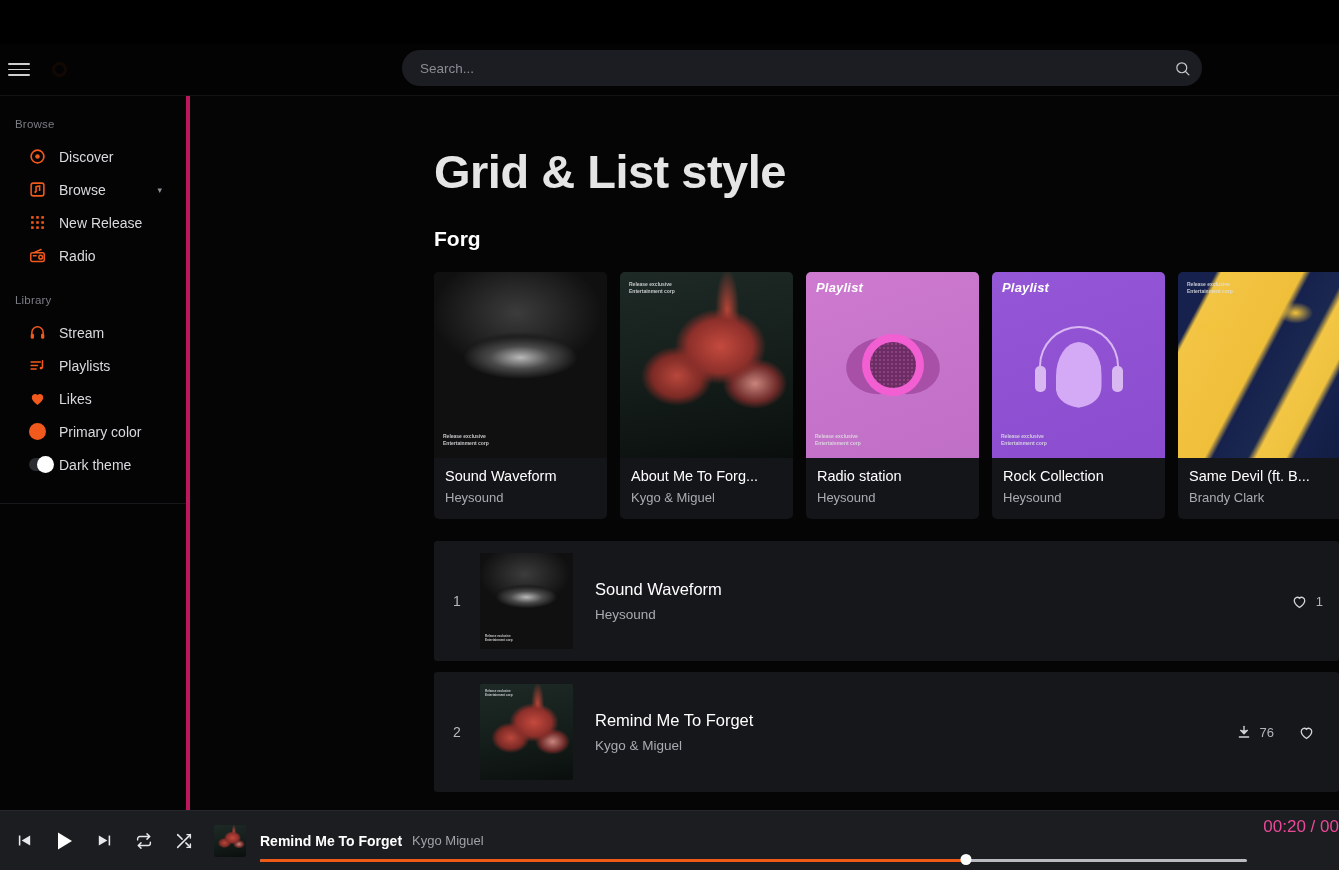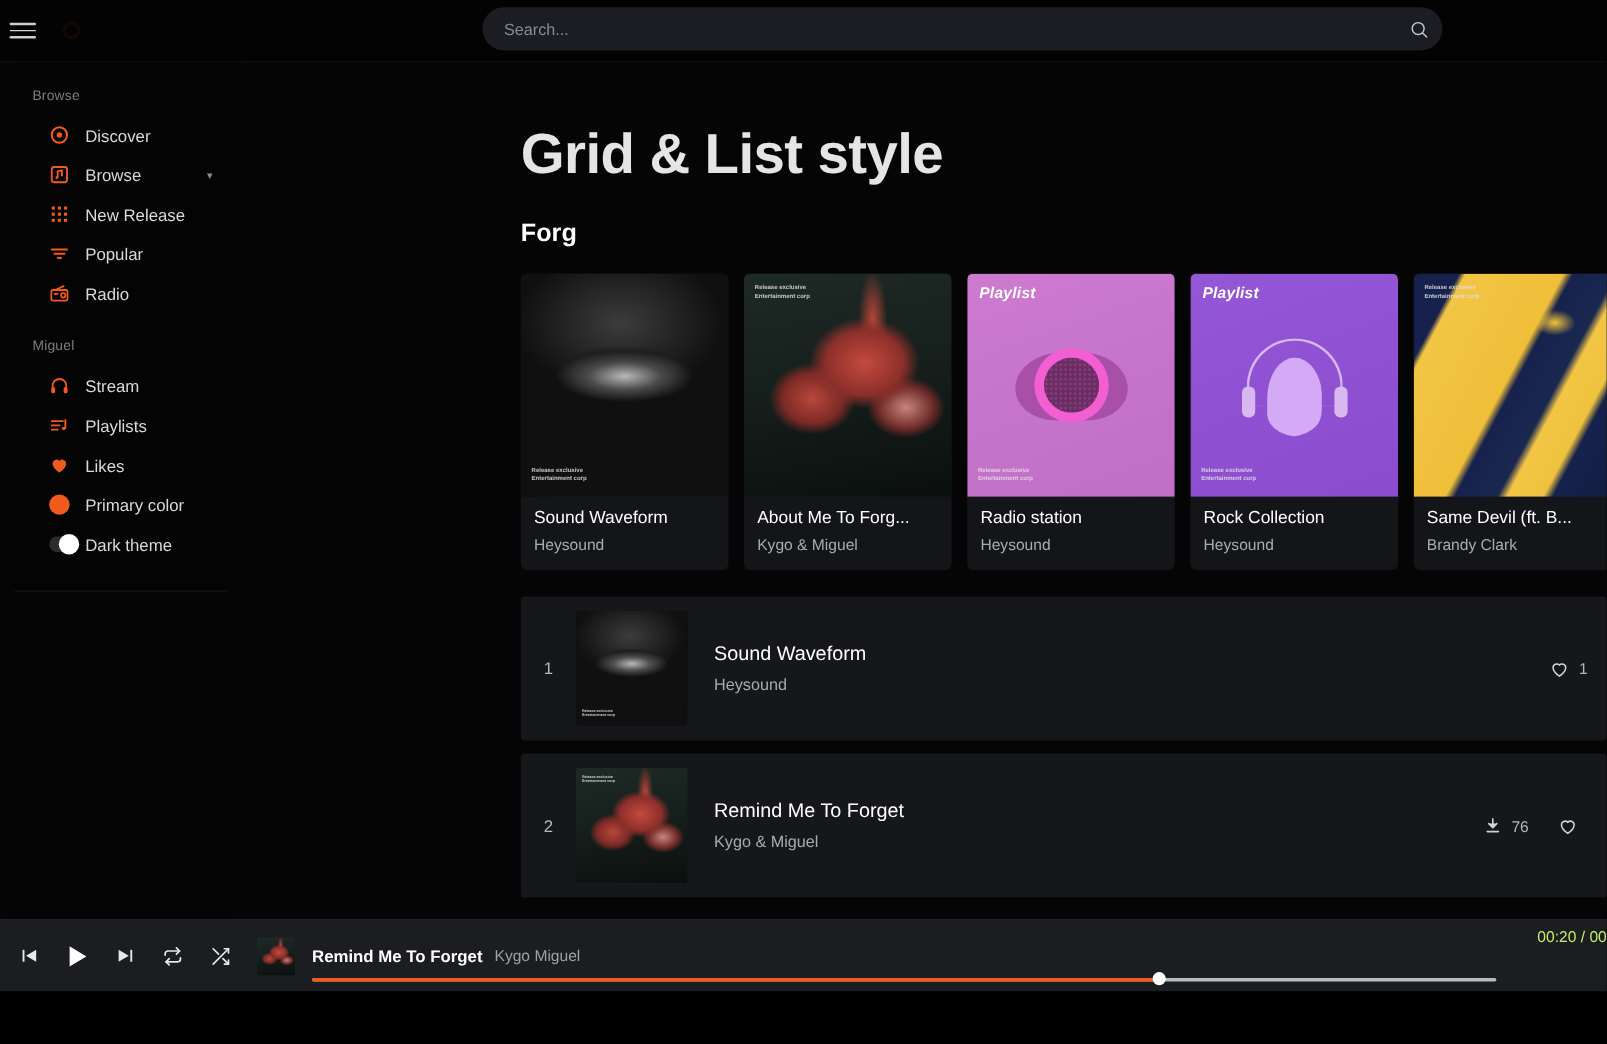--- a/index.html
+++ b/index.html
@@ -4,21 +4,21 @@
 <title>Music Theme — Grid &amp; List style</title>
 <style>
   * { box-sizing: border-box; margin: 0; padding: 0; }
   html, body {
     width: 1339px; height: 870px;
     background: #000;
     font-family: "Liberation Sans", sans-serif;
     overflow: hidden;
     color: #e8e8ea;
   }
-  #app { position: relative; width: 1339px; height: 826px; background: #050505; }
+  #app { position: relative; width: 1339px; height: 826px; background: #050505; margin-top: 44px; }
 
   
   .topbar {
     position: absolute; left: 0; top: 0; width: 1339px; height: 52px;
     background: #030303; display: flex; align-items: center;
     border-bottom: 1px solid #131316;
   }
   .hamburger { width: 26px; height: 26px; margin-left: 4px; display:flex; flex-direction:column;
     justify-content:center; gap:4px; cursor:pointer; padding: 0 4px; }
   .hamburger span { display:block; height:1.5px; background:#cfcfd2; border-radius:1px; }
@@ -40,22 +40,22 @@
     color: #d6d6d9; font-size: 13.5px; padding: 0 18px;
     font-family: "Liberation Sans", sans-serif;
   }
   .searchwrap input::placeholder { color: #8a8c93; }
   .search-btn { width: 40px; height: 36px; display:flex; align-items:center;
                 justify-content:center; cursor:pointer; }
   .search-btn svg { stroke:#c8c9cd; }
 
   
   .sidebar {
-    position: absolute; left: 12px; top: 52px; width: 190px; height: 758px;
-    background: #040405; border-right: 1px solid #be185d;
+    position: absolute; left: 0; top: 52px; width: 190px; height: 758px;
+    background: #040405; border-right: 4px solid #be185d;
     padding-top: 22px;
   }
   .side-section-label {
     font-size: 11.5px; color: #7b7d84; padding: 0 0 10px 15px; letter-spacing: .2px;
   }
   .side-item {
     display: flex; align-items: center; height: 33px; padding-left: 29px;
     cursor: pointer; position: relative;
   }
   .side-icon { width: 24px; display:flex; align-items:center; justify-content:flex-start;
@@ -192,21 +192,21 @@
   .p-meta { margin-left: 14px; position:relative; flex:1; height:40px;
             display:flex; align-items:center; }
   .p-title { font-size: 14px; font-weight:700; color:#fff; }
   .p-artist { font-size: 13px; color:#9fa1a7; margin-left: 10px; }
   .p-progress { position:absolute; left:0; right:0; bottom:-1px; height:3px;
                 background:#b9bbc0; border-radius:2px; }
   .p-progress .fill { position:absolute; left:0; top:0; height:3px; width:71.5%;
                 background:#ef5a18; border-radius:2px; }
   .p-progress .knob { position:absolute; left:71.5%; top:-4.5px; width:11px; height:11px;
                 border-radius:50%; background:#fff; transform: translateX(-50%); }
-  .p-time { font-size: 13px; color:#bef264; white-space:nowrap;
+  .p-time { font-size: 17px; color:#ec4899; white-space:nowrap;
             position:absolute; right: -0px; top: -4px; }
   .p-time-wrap { width: 92px; flex-shrink:0; position:relative; height:40px; }
 </style>
 </head>
 <body>
 
 <div id="app">
 
   <div class="topbar">
     <div class="hamburger">
@@ -266,47 +266,37 @@
             <rect x="10.2" y="10.2" width="3.6" height="3.6"></rect>
             <rect x="17.4" y="10.2" width="3.6" height="3.6"></rect>
           <rect x="3" y="17.4" width="3.6" height="3.6"></rect>
             <rect x="10.2" y="17.4" width="3.6" height="3.6"></rect>
             <rect x="17.4" y="17.4" width="3.6" height="3.6"></rect>
         </svg>
       </span>
       <span class="side-label">New Release</span>
     </div>
 
-    <div class="side-item">
-      <span class="side-icon">
-        <svg width="17" height="17" viewBox="0 0 24 24" stroke="#f2591c" stroke-width="2.2" stroke-linecap="round">
-          <line x1="3" y1="7" x2="21" y2="7"></line>
-          <line x1="6" y1="12" x2="18" y2="12"></line>
-          <line x1="10" y1="17" x2="14" y2="17"></line>
-        </svg>
-      </span>
-      <span class="side-label">Popular</span>
-    </div>
 
 
     <div class="side-item">
       <span class="side-icon">
         <svg width="17" height="17" viewBox="0 0 24 24" fill="none" stroke="#f2591c" stroke-width="2.1">
           <rect x="2.5" y="8" width="19" height="12.5" rx="2.2"></rect>
           <line x1="7" y1="8" x2="17" y2="3.5" stroke-linecap="round"></line>
           <circle cx="16.5" cy="14.3" r="2.6"></circle>
           <line x1="6.2" y1="12.5" x2="10" y2="12.5" stroke-linecap="round"></line>
         </svg>
       </span>
       <span class="side-label">Radio</span>
     </div>
 
     <div class="side-gap"></div>
 
-    <div class="side-section-label">Miguel</div>
+    <div class="side-section-label">Library</div>
 
     <div class="side-item">
       <span class="side-icon">
         <svg width="17" height="17" viewBox="0 0 24 24" fill="none" stroke="#f2591c" stroke-width="2.1">
           <path d="M4 14 V12 a8 8 0 0 1 16 0 v2" stroke-linecap="round"></path>
           <rect x="2.4" y="13.4" width="4.6" height="7.4" rx="2.2" fill="#f2591c" stroke="none"></rect>
           <rect x="17" y="13.4" width="4.6" height="7.4" rx="2.2" fill="#f2591c" stroke="none"></rect>
         </svg>
       </span>
       <span class="side-label">Stream</span>

